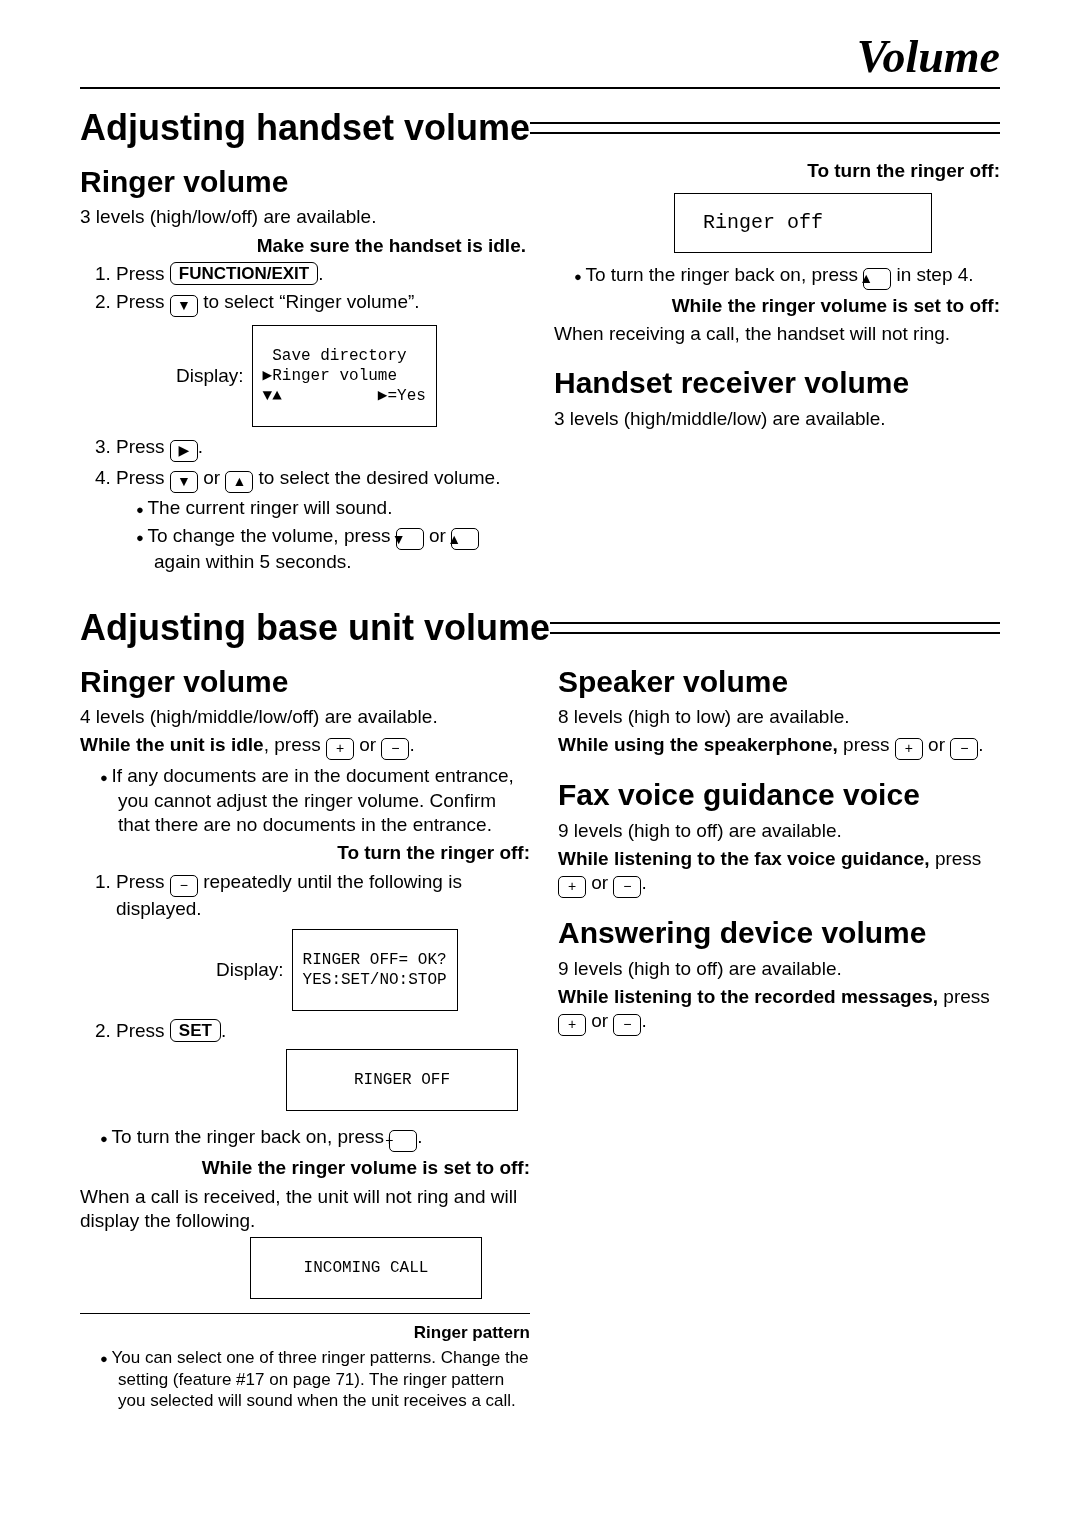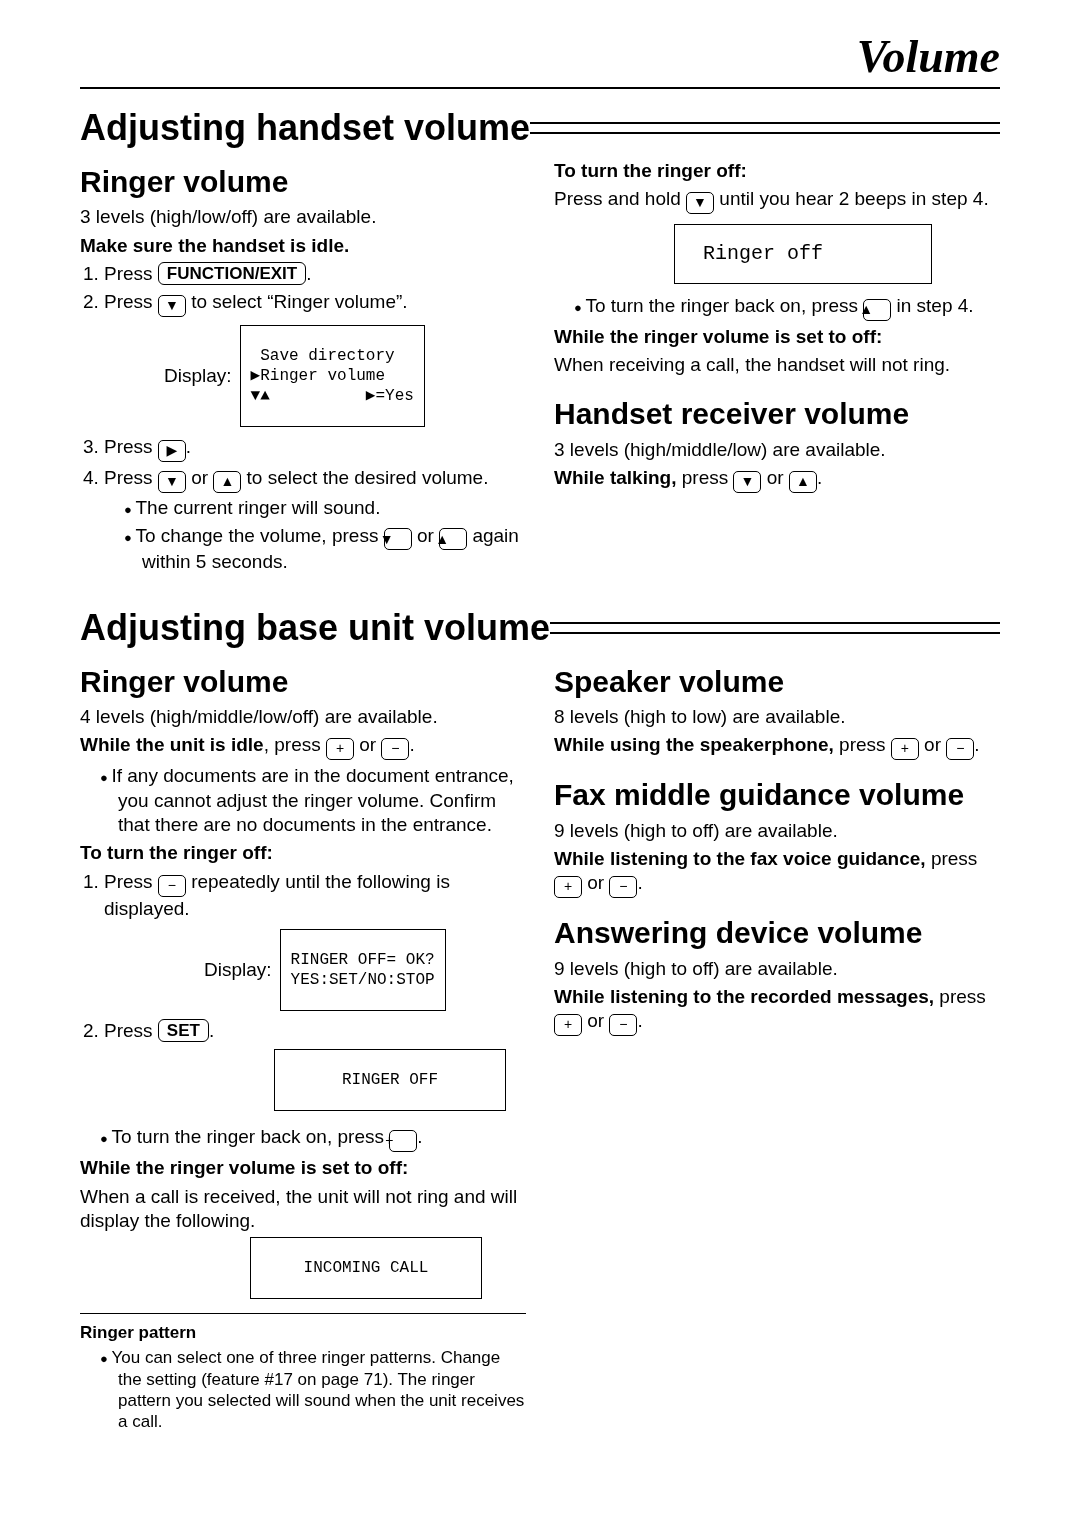--- a/index.html
+++ b/index.html
@@ -44,21 +44,21 @@
   .cols {
     display: flex;
     gap: 28px;
   }
   .col {
     flex: 1;
     font-size: 19px;
     line-height: 1.28;
   }
   .col p { margin: 4px 0; }
-  .bold { font-weight: bold; }
+  .bold { font-weight: bold; text-align: right; }
   .keycap {
     display: inline-block;
     border: 1.5px solid #000;
     border-radius: 6px;
     padding: 0 8px;
     font-size: 17px;
     line-height: 1.25;
     vertical-align: 1px;
   }
   .keycap-sm {
@@ -81,21 +81,21 @@
   }
   .display-box {
     border: 1.5px solid #000;
     font-family: "Courier New", monospace;
     font-size: 16px;
     padding: 20px 10px;
     line-height: 1.25;
     white-space: pre;
   }
   ol.steps { padding-left: 24px; margin: 4px 0; }
-  ol.steps > li { margin: 4px 0; }
+  ol.steps > li { margin: 4px 12px; }
   ul.bullets { list-style: none; padding-left: 20px; margin: 2px 0; }
   ul.bullets > li { margin: 3px 0; text-indent: -18px; padding-left: 18px;}
   ul.bullets > li::before { content: "\25CF  "; font-size: 13px; }
   .thin-rule { border-top: 1px solid #000; margin: 14px 0 8px 0; }
   .footnote { font-size: 17px; line-height: 1.25; }
   .pagenum {
     font-style: italic;
     font-size: 22px;
     text-align: right;
     margin-top: 110px;
@@ -142,37 +142,31 @@
             <li>
               <span>To change the volume, press </span><span class="keycap-sm">▼</span><span> or </span><span class="keycap-sm">▲</span><span> again within 5 seconds.</span>
             </li>
           </ul>
         </li>
       </ol>
     </div>
 
     <div class="col">
       <p class="bold">To turn the ringer off:</p>
-      <p>
-        <span>Press and hold </span><span class="keycap-sm">▼</span><span> until you hear 2 beeps in step 4.</span>
-      </p>
       <div style="border:1.5px solid #000; font-family:'Courier New',monospace; font-size:20px; padding:16px 28px; width:200px; margin:10px 0 10px 120px; text-align:left;">Ringer off</div>
       <ul class="bullets">
         <li>
           <span>To turn the ringer back on, press </span><span class="keycap-sm">▲</span><span> in step 4.</span>
         </li>
       </ul>
       <p class="bold">While the ringer volume is set to off:</p>
       <p>When receiving a call, the handset will not ring.</p>
 
       <h2 class="sub" style="margin-top:18px;">Handset receiver volume</h2>
       <p>3 levels (high/middle/low) are available.</p>
-      <p>
-        <span class="bold">While talking,</span><span> press </span><span class="keycap-sm">▼</span><span> or </span><span class="keycap-sm">▲</span><span>.</span>
-      </p>
     </div>
   </div>
 
   <h1 class="section" style="margin-top:28px;">
     <span>Adjusting base unit volume</span>
     <span class="rule-double"></span>
   </h1>
 
   <div class="cols">
 
@@ -220,21 +214,21 @@
       </div>
     </div>
 
     <div class="col">
       <h2 class="sub">Speaker volume</h2>
       <p>8 levels (high to low) are available.</p>
       <p>
         <span class="bold">While using the speakerphone,</span><span> press </span><span class="keycap-sm">+</span><span> or </span><span class="keycap-sm">−</span><span>.</span>
       </p>
 
-      <h2 class="sub" style="margin-top:16px;">Fax middle guidance volume</h2>
+      <h2 class="sub" style="margin-top:16px;">Fax voice guidance voice</h2>
       <p>9 levels (high to off) are available.</p>
       <p>
         <span class="bold">While listening to the fax voice guidance,</span><span> press </span><span class="keycap-sm">+</span><span> or </span><span class="keycap-sm">−</span><span>.</span>
       </p>
 
       <h2 class="sub" style="margin-top:16px;">Answering device volume</h2>
       <p>9 levels (high to off) are available.</p>
       <p>
         <span class="bold">While listening to the recorded messages,</span><span> press </span><span class="keycap-sm">+</span><span> or </span><span class="keycap-sm">−</span><span>.</span>
       </p>

